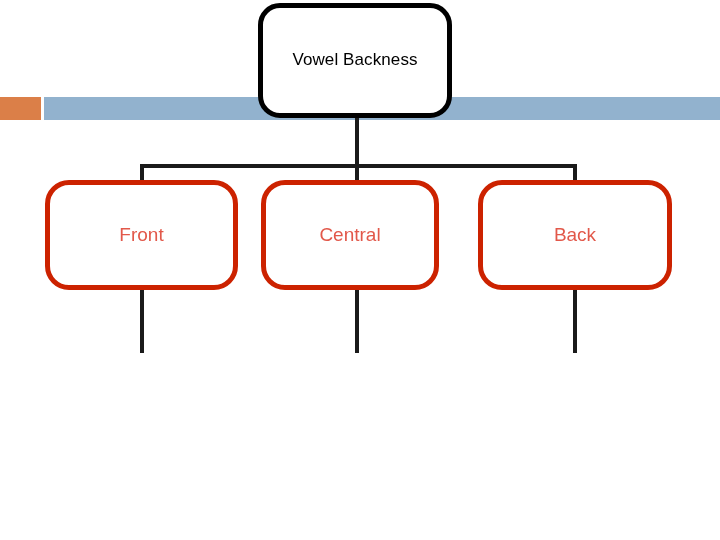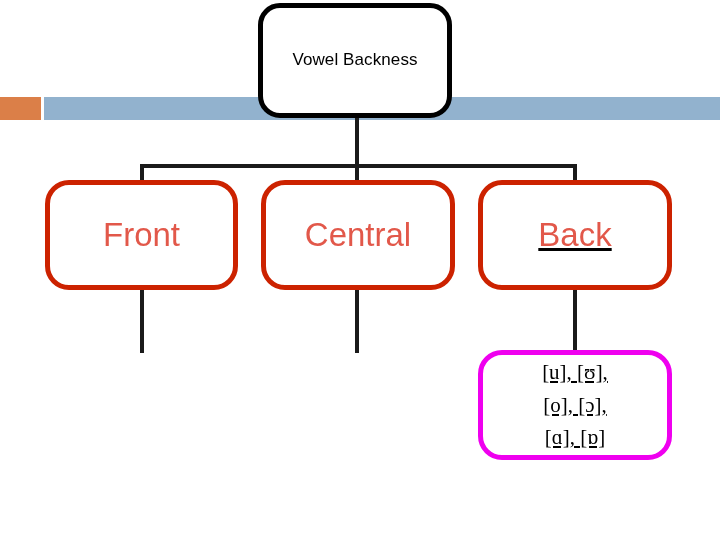--- a/index.html
+++ b/index.html
@@ -73,21 +73,21 @@
 
   
   .node-cat {
     top: 180px;
     height: 110px;
     border: 5px solid #cc2200;
     border-radius: 24px;
     z-index: 4;
   }
   .node-cat .node-label {
-    font-size: 33px;
+    font-size: 19px;
     color: #e2584a;
     line-height: 1.2;
   }
 
   
   .node-ex {
     top: 350px;
     height: 110px;
     border: 5px solid #ef00ef;
     border-radius: 24px;
@@ -96,22 +96,22 @@
   .node-ex .node-label {
     font-family: "Liberation Serif", serif;
     font-size: 21px;
     color: #000000;
     line-height: 1.55;
     padding: 0 6px;
   }
 
   
   .col-0 { left: 45px;  width: 193px; }
-  .col-1 { left: 261px; width: 194px; }
-  .col-2 { left: 478px; width: 194px; text-decoration: underline; }
+  .col-1 { left: 261px; width: 178px; }
+  .col-2 { left: 478px; width: 194px; }
 </style>
 </head>
 <body>
 
 <div id="slide">
 
   <div class="banner-orange"></div>
   <div class="banner-blue"></div>
 
   <div class="connector conn-v" style="left:355px; top:115px; height:53px;"></div>
@@ -131,17 +131,14 @@
   <div class="node node-cat col-0">
     <span class="node-label">Front</span>
   </div>
   <div class="node node-cat col-1">
     <span class="node-label">Central</span>
   </div>
   <div class="node node-cat col-2">
     <span class="node-label">Back</span>
   </div>
 
-  <div class="node node-ex col-2">
-    <span class="node-label">[u], [ʊ],<br>[o], [ɔ],<br>[ɑ], [ɒ]</span>
-  </div>
 
 </div>
 
 </body></html>

